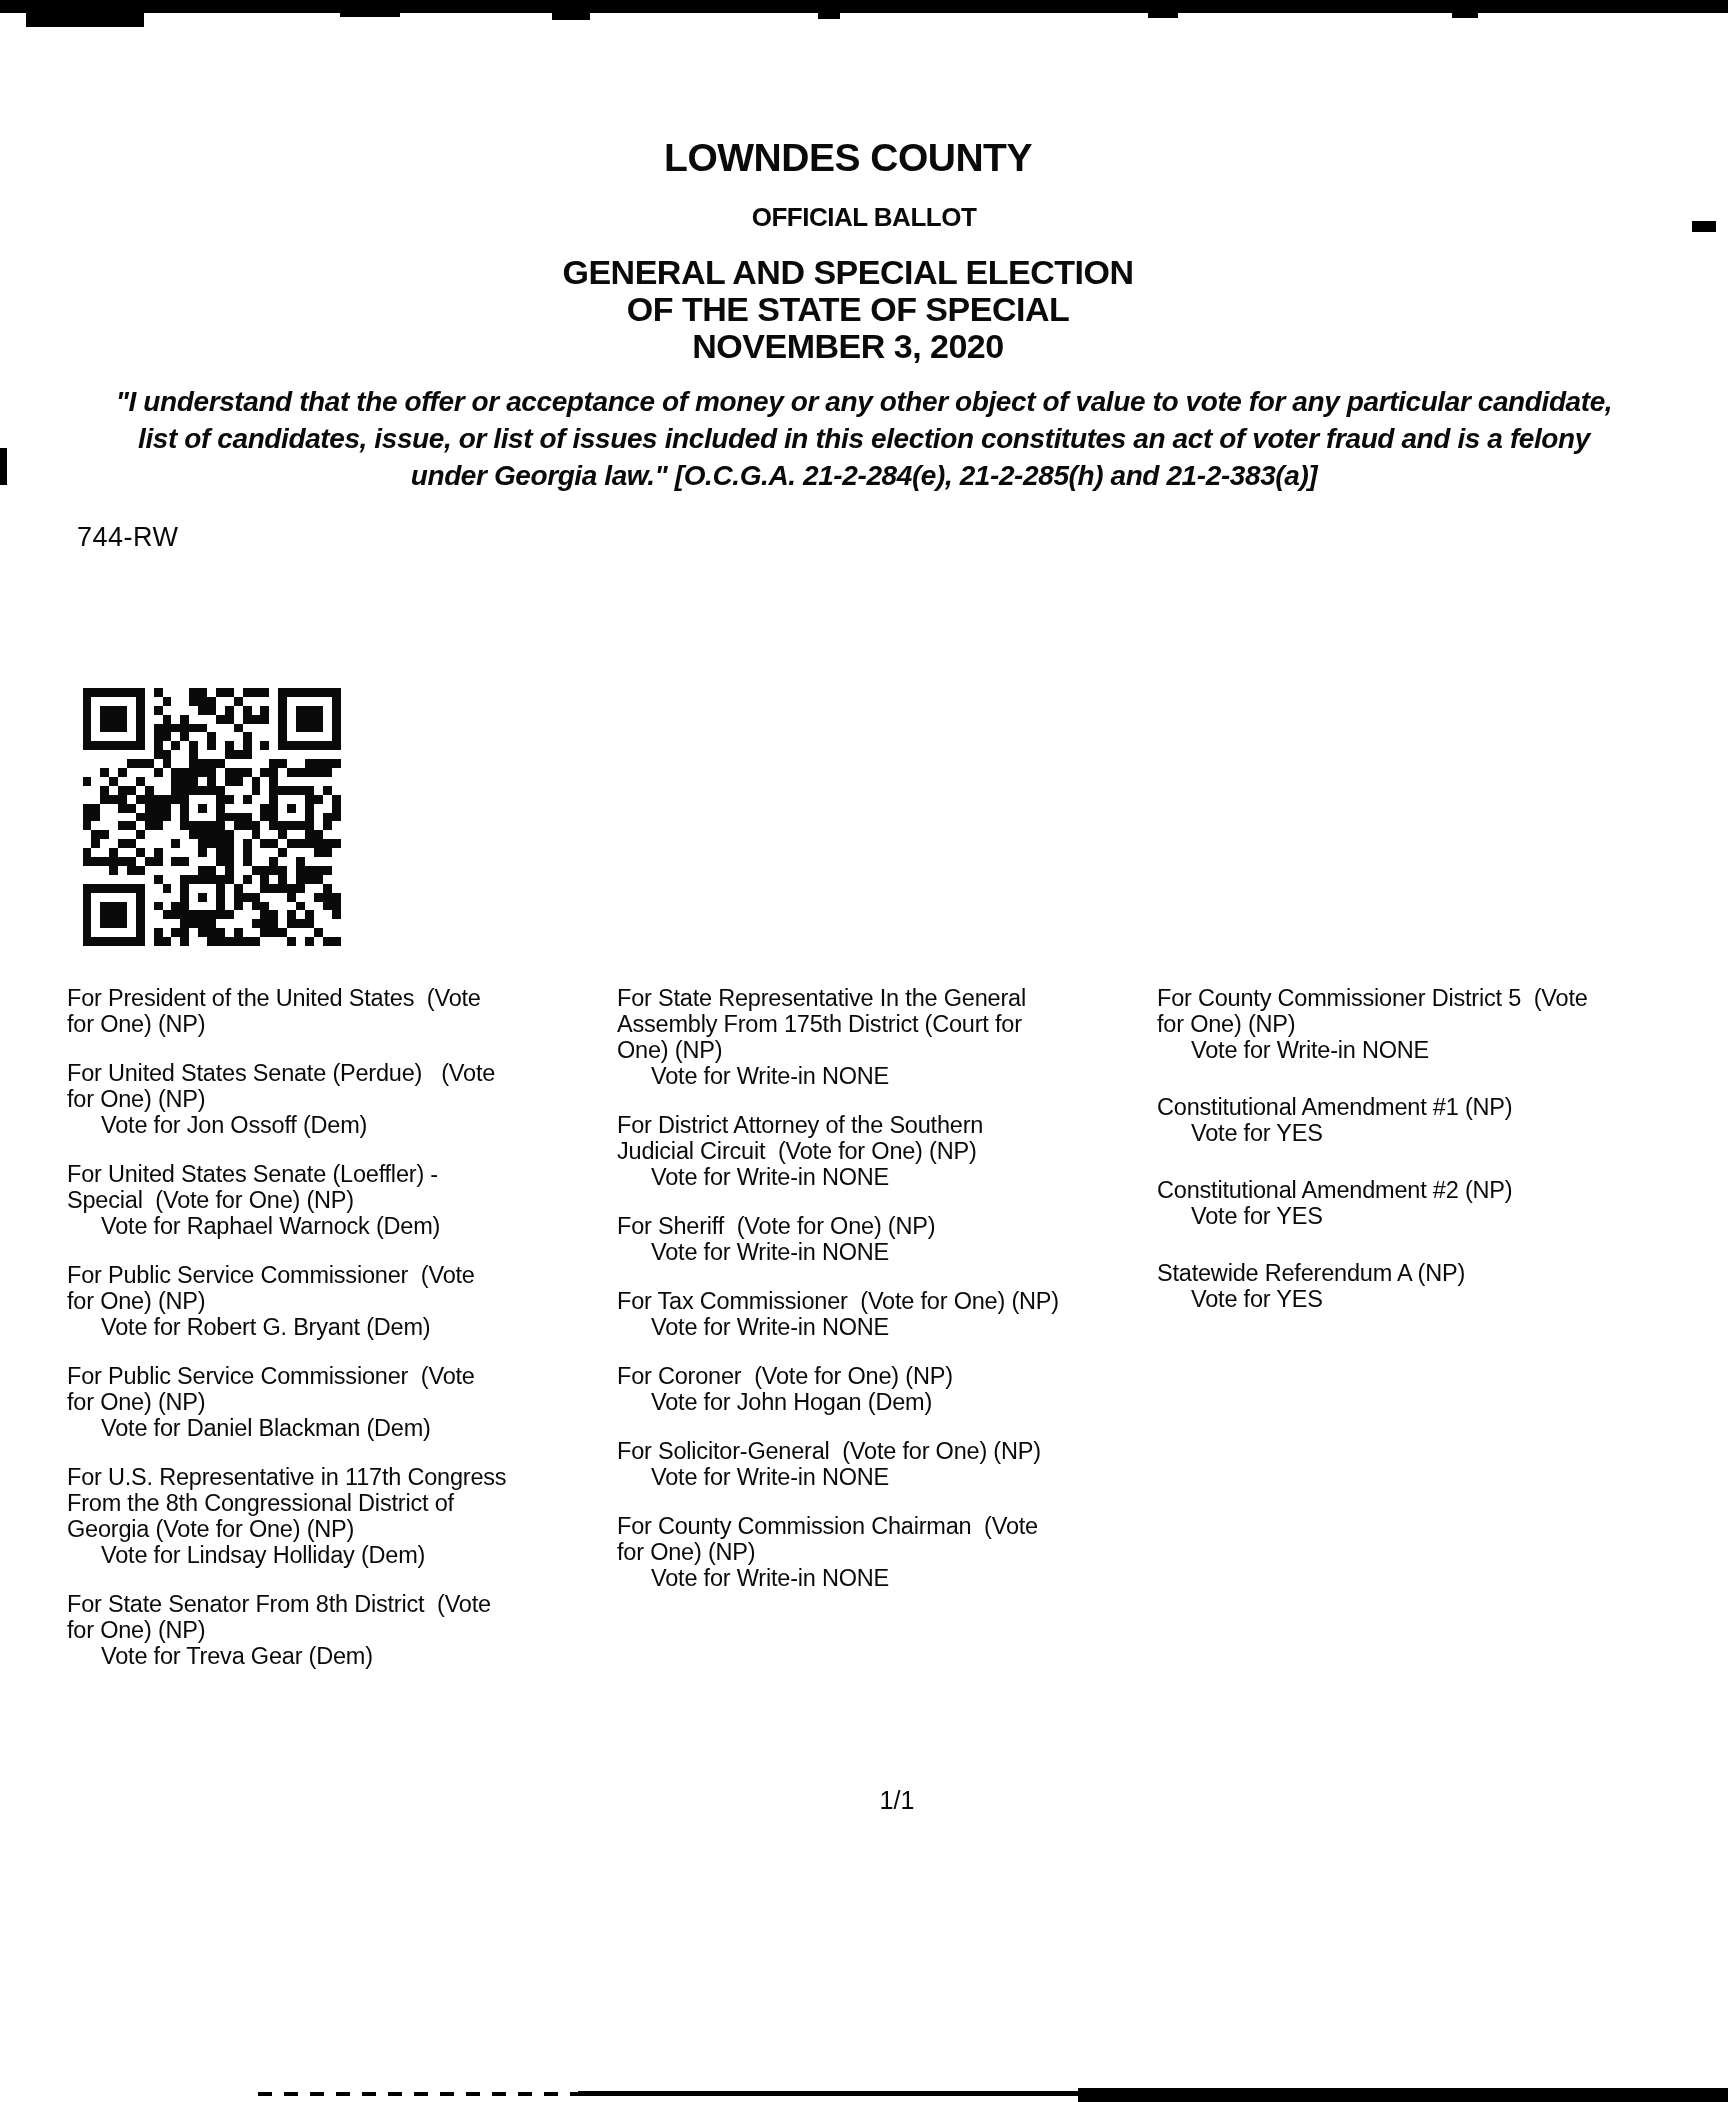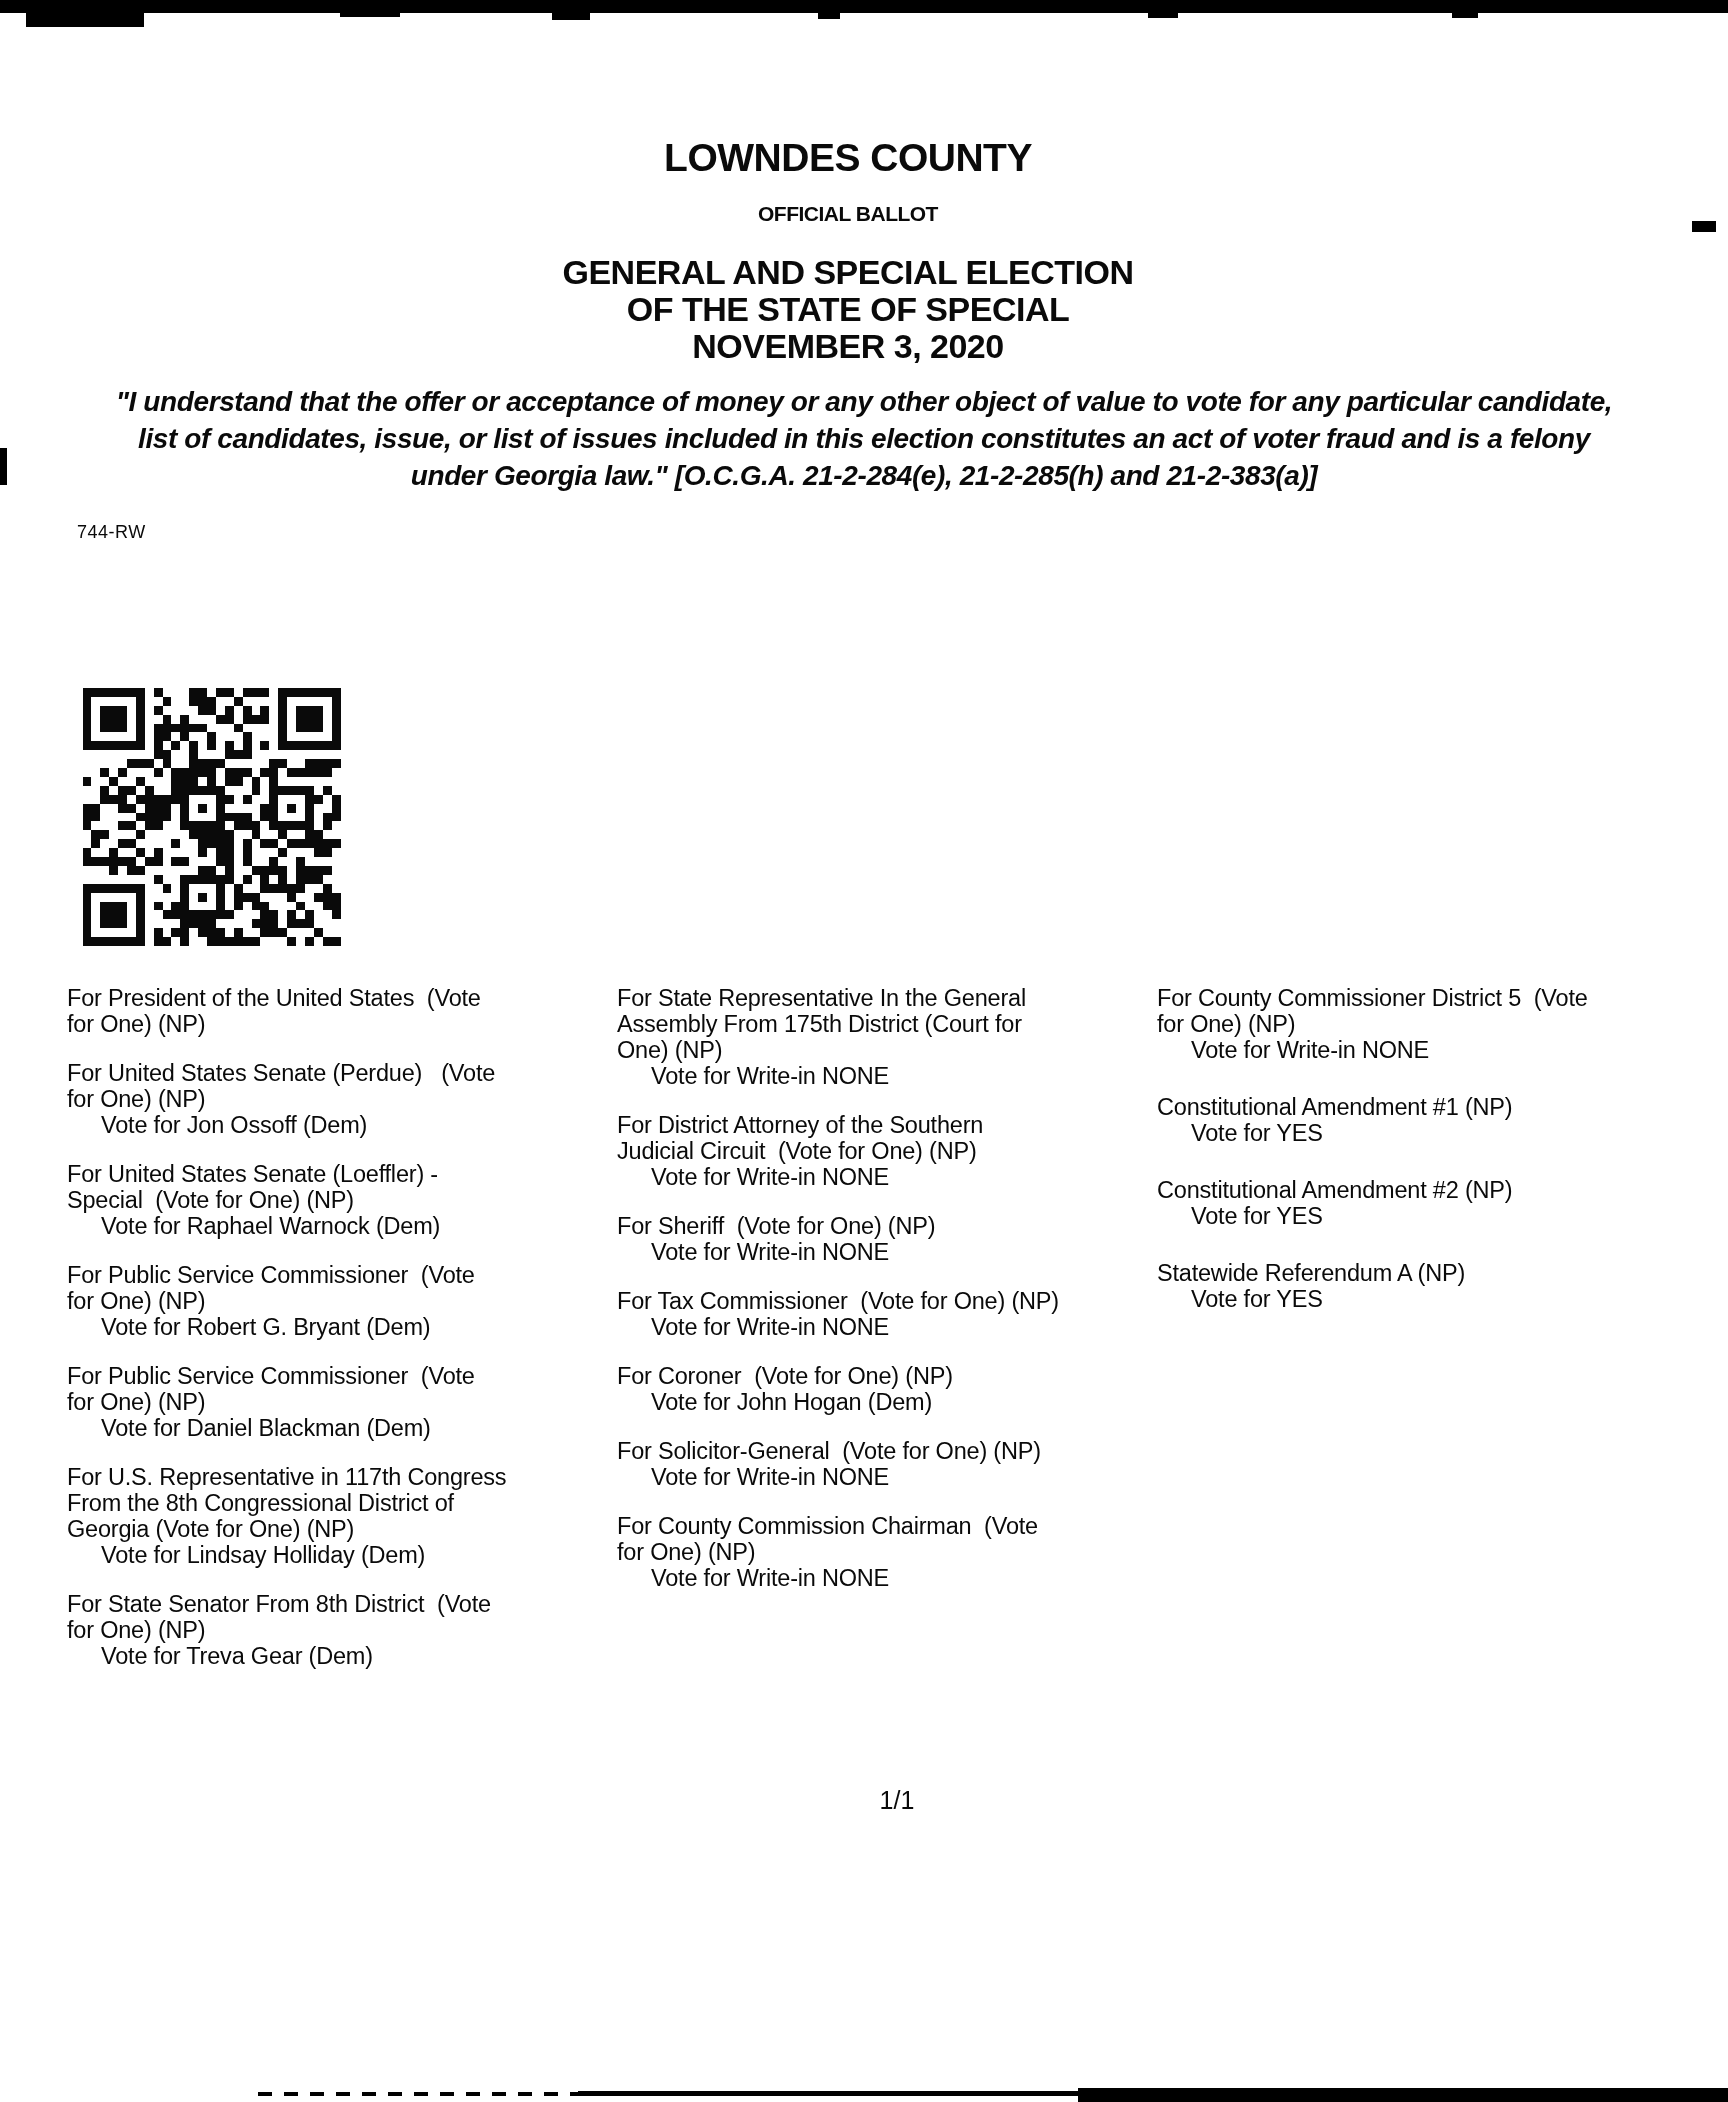--- a/index.html
+++ b/index.html
@@ -24,30 +24,30 @@
   .left-tick{left:0;top:448px;width:7px;height:37px;}
   .right-dash{left:1692px;top:221px;width:24px;height:11px;}
   .bottom-dotted{left:258px;top:2092px;width:320px;height:4px;
     background:repeating-linear-gradient(90deg,#000 0 14px,transparent 14px 26px);}
   .bottom-mid{left:578px;top:2091px;width:500px;height:5px;}
   .bottom-right{left:1078px;top:2088px;width:650px;height:14px;}
   
   .hline{position:absolute;left:0;width:1696px;text-align:center;
     font-weight:700;letter-spacing:-0.5px;white-space:pre;}
   .h-county{top:136px;font-size:39px;}
-  .h-ballot{top:202px;font-size:21px;}
+  .h-ballot{top:202px;font-size:26px;margin-left:16px;}
   .h-elect1{top:253px;font-size:34px;}
   .h-elect2{top:290px;font-size:34px;}
   .h-date{top:327px;font-size:34px;}
   
   .disclaimer{position:absolute;left:0;top:383px;width:1728px;text-align:center;}
   .d-line{font-size:28px;line-height:37px;font-style:italic;font-weight:600;
     letter-spacing:-0.4px;white-space:pre;}
   
-  .ballot-code{position:absolute;left:77px;top:522px;font-size:18px;letter-spacing:0.5px;}
+  .ballot-code{position:absolute;left:77px;top:522px;font-size:27px;letter-spacing:0.5px;}
   .qr{position:absolute;left:75px;top:688px;width:273px;height:258px;}
   
   .col{position:absolute;top:985px;width:560px;}
   .contest{margin-bottom:23px;}
   .col-wide-gap .contest{margin-bottom:31px;}
   .t-line,.v-line{font-size:23.5px;line-height:26px;white-space:pre;letter-spacing:-0.2px;}
   .v-line{padding-left:34px;}
   .v-line.extra{padding-left:68px;}
   
   .footer{position:absolute;left:0;top:1786px;width:1794px;text-align:center;font-size:25px;}

